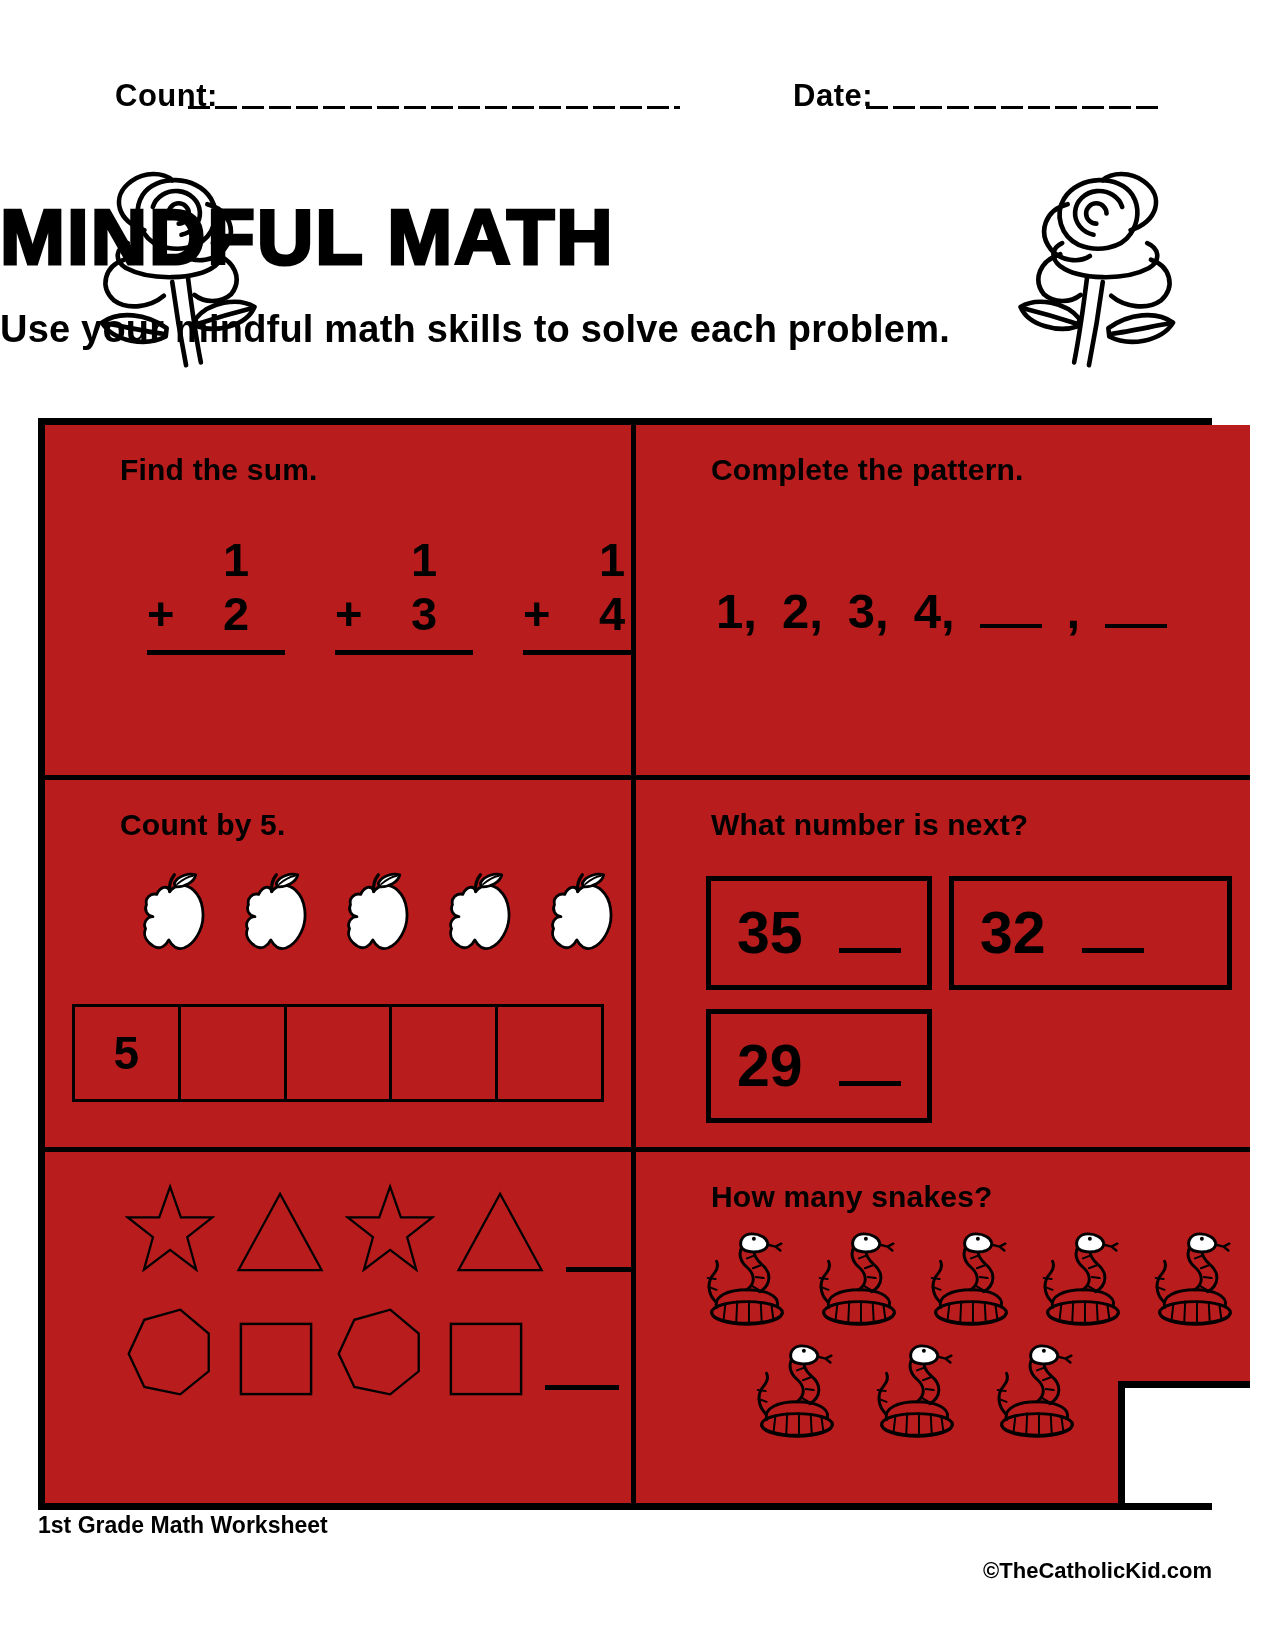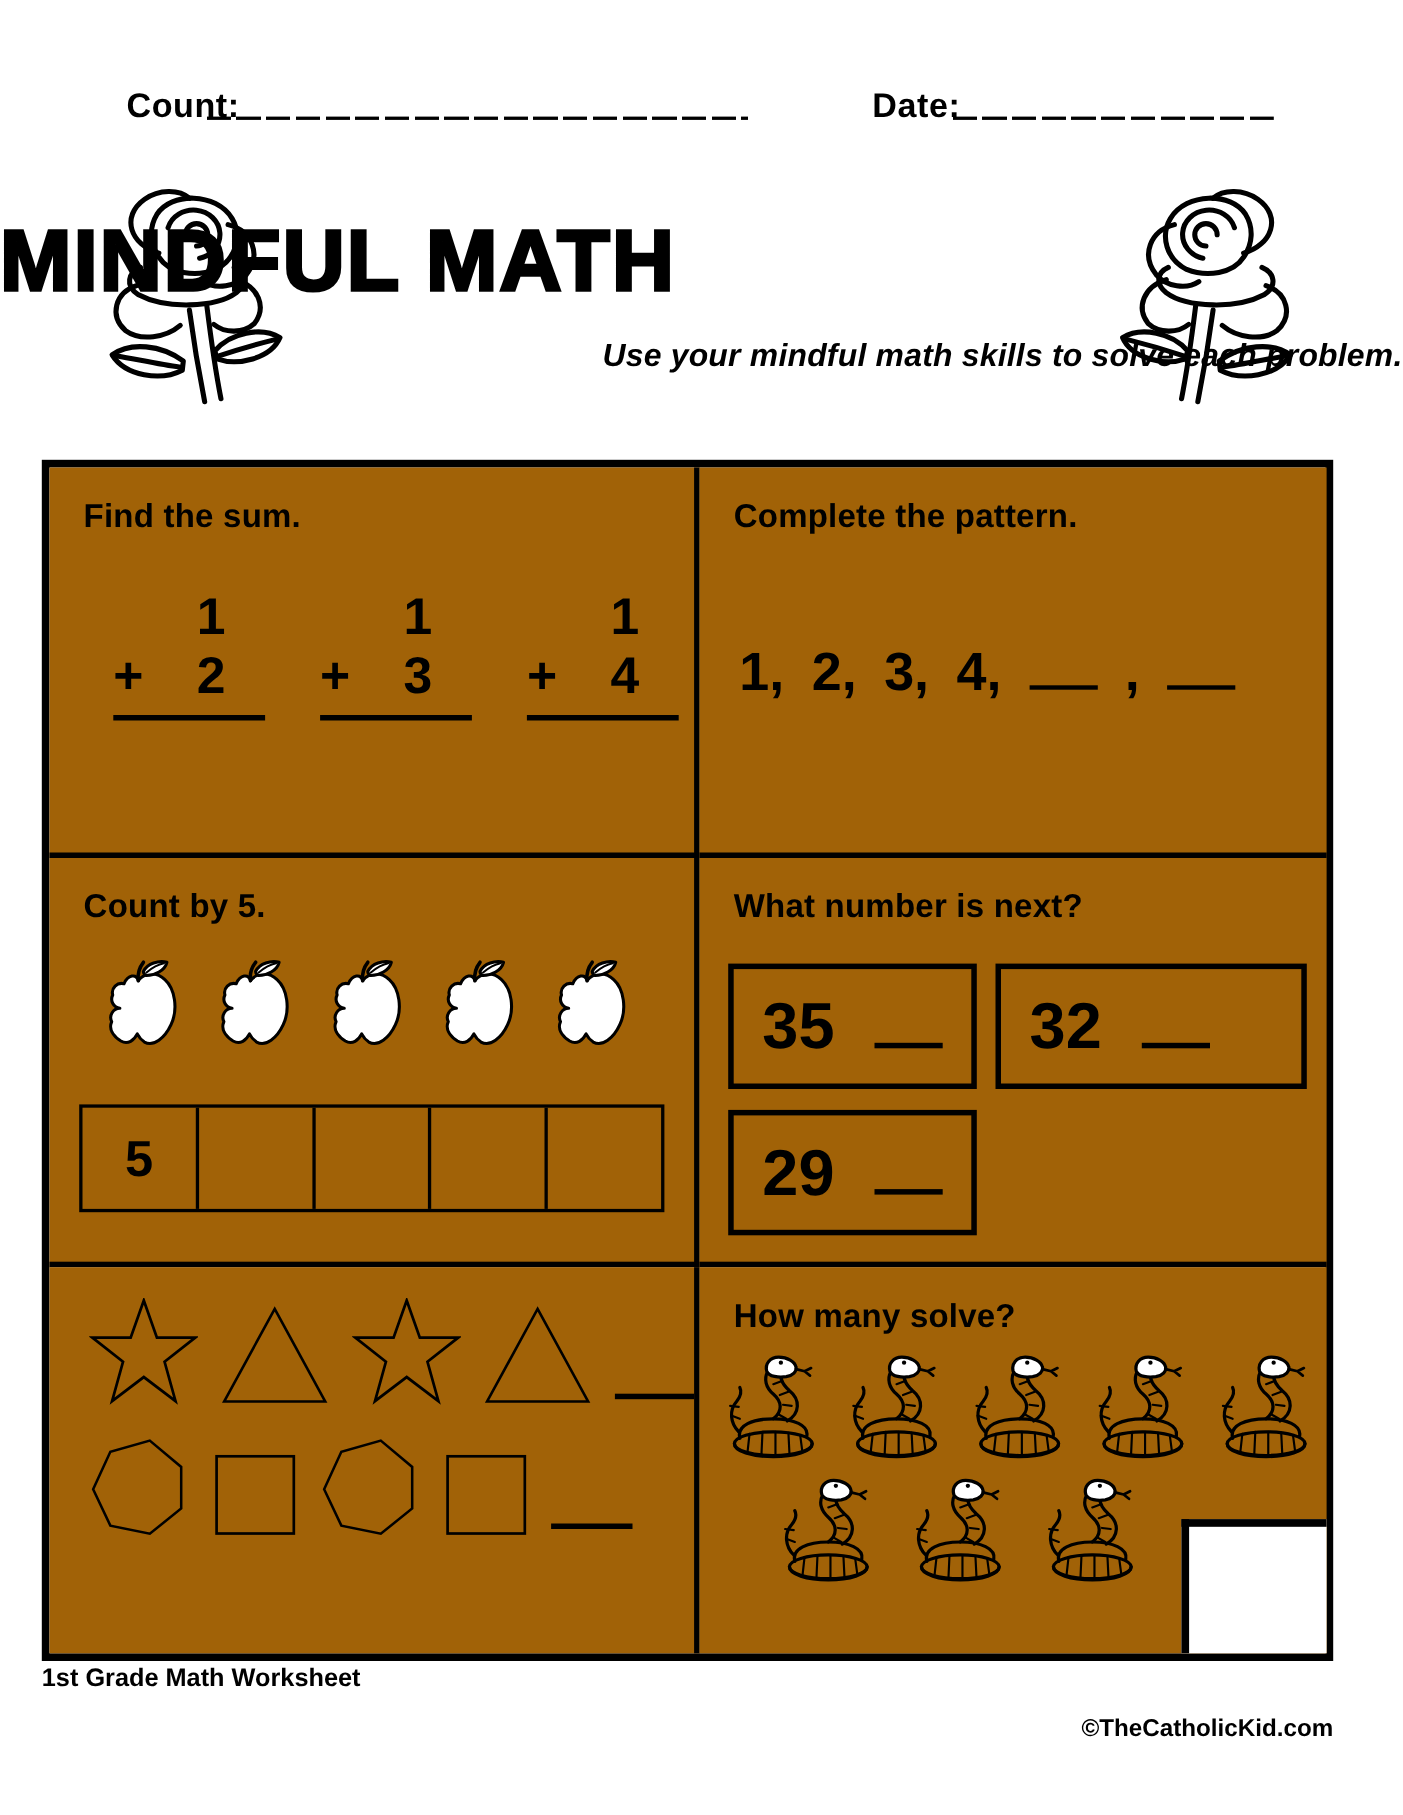--- a/index.html
+++ b/index.html
@@ -16,28 +16,28 @@
   .name-line { left:188px; width:492px; }
   .date-line { left:866px; width:292px; }
 
   .rose { position:absolute; top:155px; width:185px; height:215px; }
   .rose-left { left:76px; }
   .rose-right { left:1014px; transform:scaleX(-1); }
 
   .main-title { position:absolute; top:198px; left:0; width:100%; text-align:left;
     font-size:78px; font-weight:bold; letter-spacing:2px; line-height:1;
     -webkit-text-stroke:3.2px #000; }
-  .subtitle { position:absolute; top:308px; left:0; width:100%; text-align:right;
-    font-size:29px; font-weight:bold; letter-spacing:.2px;font-style:italic; }
+  .subtitle { position:absolute; top:308px; left:0; width:100%; text-align:left;
+    font-size:38px; font-weight:bold; letter-spacing:.2px; }
 
   
   .grid { position:absolute; left:38px; top:418px; width:1174px; height:1092px;
     border:7px solid #000; display:grid; grid-template-columns:591px auto;
     grid-template-rows:355px 372px auto; }
-  .cell { position:relative; background:#a16207; }
+  .cell { position:relative; background:#b91c1c;padding-left:44px; }
   .cell.br { border-right:5px solid #000; }
   .cell.bb { border-bottom:5px solid #000; }
   .cell-title { font-size:30px; font-weight:bold; margin:28px 0 0 31px; letter-spacing:.2px; }
 
   
   .sums { display:flex; gap:50px; margin:46px 0 0 58px; }
   .addprob { width:138px; font-size:47px; font-weight:bold; line-height:1.15; }
   .ap-top { display:grid; grid-template-columns:40px 1fr; }
   .ap-top span { grid-column:2; text-align:center; }
   .ap-bottom { display:grid; grid-template-columns:40px 1fr; }
@@ -312,21 +312,21 @@
             <use href="#sym-heptagon"></use>
           </svg>
         <svg class="shape square">
             <use href="#sym-square"></use>
           </svg>
         <div class="shape-blank"></div>
       </div>
     </div>
 
     <div class="cell">
-      <div class="cell-title">How many solve?</div>
+      <div class="cell-title">How many snakes?</div>
       <div class="snakes-row snakes-row1">
         <svg class="snake">
             <use href="#sym-snake"></use>
           </svg>
         <svg class="snake">
             <use href="#sym-snake"></use>
           </svg>
         <svg class="snake">
             <use href="#sym-snake"></use>
           </svg>

